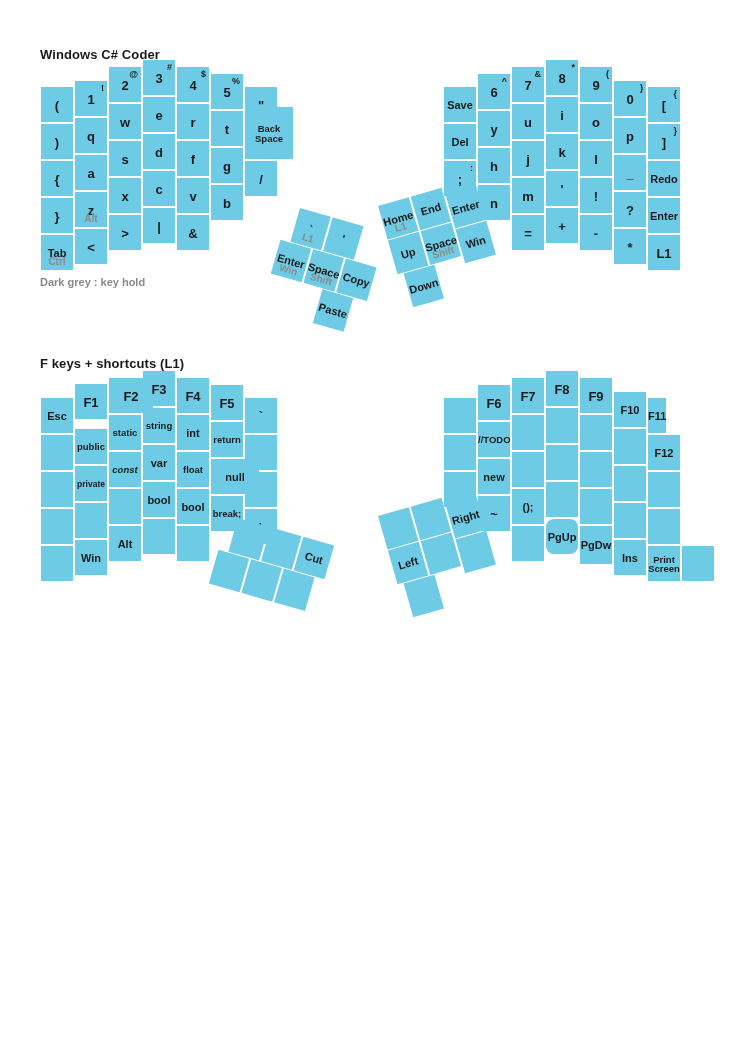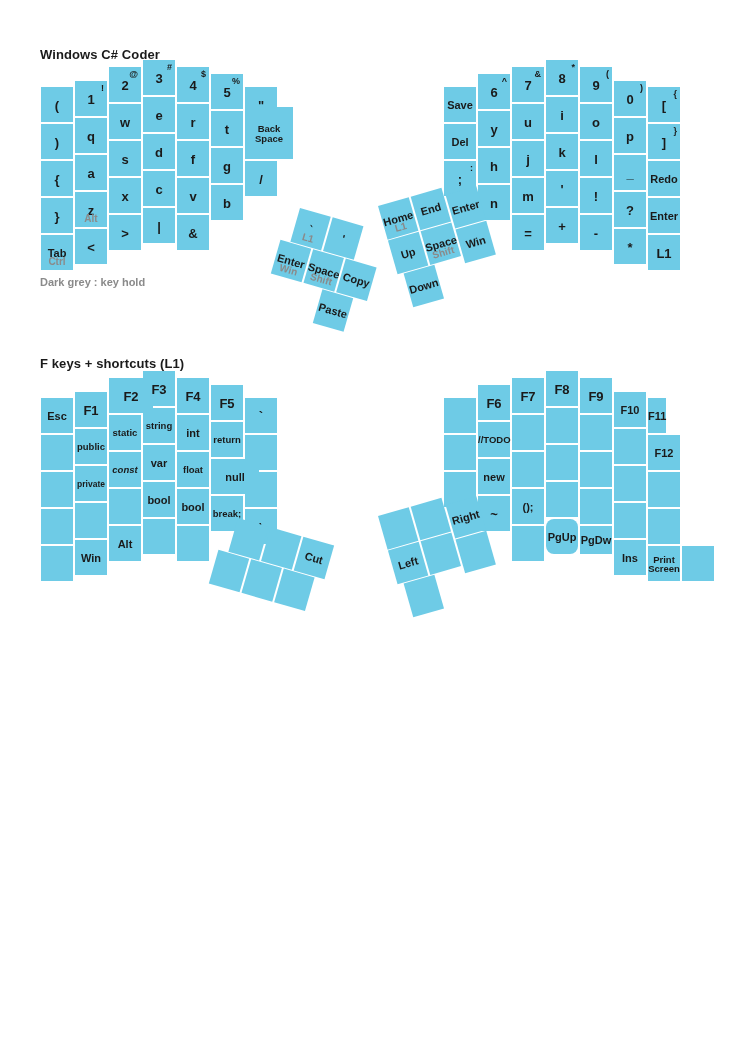--- a/index.html
+++ b/index.html
@@ -367,21 +367,21 @@
         <div class="key" style="left: 6px; top: 72px; width: 32px; height: 35px;">
           <span class="lbl lbl-main small">Down</span>
         </div>
       </div>
     </div>
 
   <div class="layer" id="layer-l1">
       <div class="key" style="left: 41px; top: 398px; width: 32px; height: 35px;">
         <span class="lbl lbl-main small">Esc</span>
       </div>
-      <div class="key" style="left: 75px; top: 392px; width: 32px; height: 35px;">
+      <div class="key" style="left: 75px; top: 384px; width: 32px; height: 35px;">
         <span class="lbl lbl-main">F1</span>
       </div>
       <div class="key" style="left: 109px; top: 378px; width: 44px; height: 35px;">
         <span class="lbl lbl-main">F2</span>
       </div>
       <div class="key" style="left: 143px; top: 371px; width: 32px; height: 35px;">
         <span class="lbl lbl-main">F3</span>
       </div>
       <div class="key" style="left: 177px; top: 378px; width: 32px; height: 35px;">
         <span class="lbl lbl-main">F4</span>
@@ -496,21 +496,21 @@
         <span class="lbl lbl-main small">();</span>
       </div>
       <div class="key" style="left: 546px; top: 482px; width: 32px; height: 35px;"></div>
       <div class="key" style="left: 580px; top: 489px; width: 32px; height: 35px;"></div>
       <div class="key" style="left: 614px; top: 503px; width: 32px; height: 35px;"></div>
       <div class="key" style="left: 648px; top: 509px; width: 32px; height: 35px;"></div>
       <div class="key" style="left: 512px; top: 526px; width: 32px; height: 35px;"></div>
       <div class="key" style="left: 546px; top: 519px; width: 32px; height: 35px; border-radius: 8px;">
         <span class="lbl lbl-main small">PgUp</span>
       </div>
-      <div class="key" style="left: 580px; top: 526px; width: 32px; height: 28px;">
+      <div class="key" style="left: 580px; top: 526px; width: 32px; height: 38px;">
         <span class="lbl lbl-main small">PgDw</span>
       </div>
       <div class="key" style="left: 614px; top: 540px; width: 32px; height: 35px;">
         <span class="lbl lbl-main small">Ins</span>
       </div>
       <div class="key" style="left: 648px; top: 546px; width: 32px; height: 35px;">
         <span class="lbl lbl-two" style="top: 50%; transform: translateY(-50%);">Print<br>Screen</span>
       </div>
       <div class="key" style="left: 682px; top: 546px; width: 32px; height: 35px;"></div>
       <div class="thumb" style="left: 238px; top: 518px; transform: rotate(16deg);">

